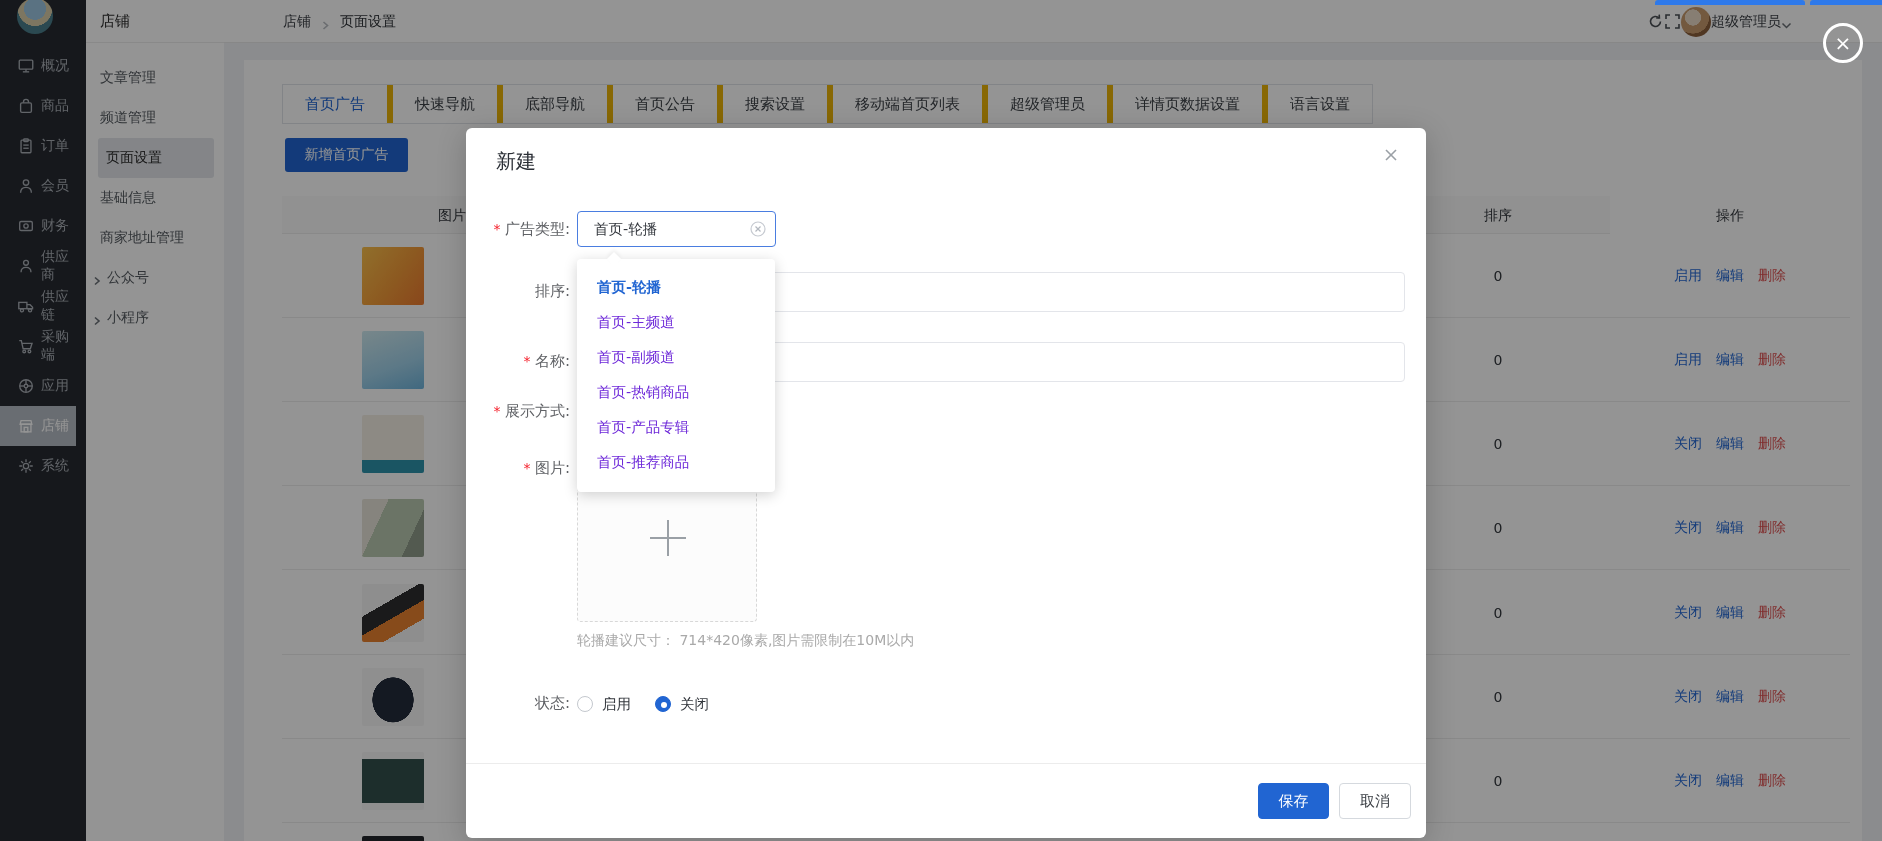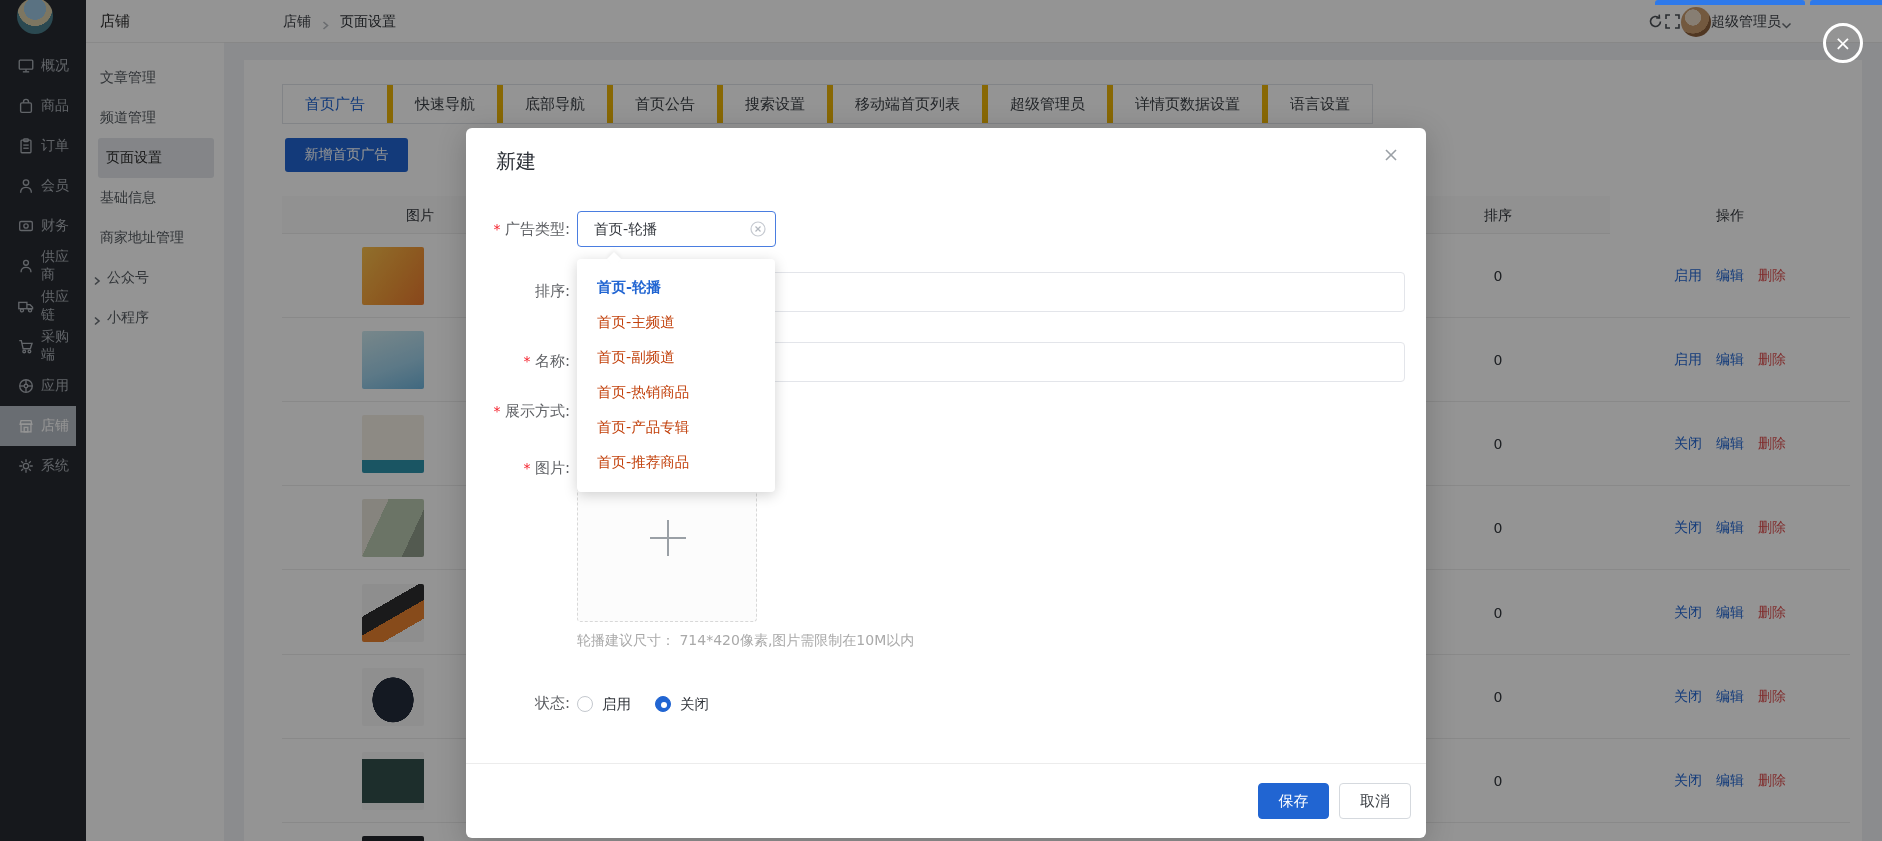--- a/index.html
+++ b/index.html
@@ -59,21 +59,21 @@
   .tab.active { color:#2165d2; font-weight:500; }
 
   .add-btn { position:absolute; left:41px; top:78px; width:123px; height:34px; background:#2165d2;
              color:#fff; font-size:14px; border:none; border-radius:3px; cursor:pointer; }
 
   
   .thead { position:absolute; left:38px; top:136px; width:1568px; height:38px; background:#fafafa;
            border-bottom:1px solid #ececec; }
   .thead .hc-op { position:absolute; left:1328px; top:0; width:240px; height:38px; background:#ffffff; }
   .th { position:absolute; top:0; height:38px; line-height:38px; font-size:14px; color:#33373d; font-weight:500; }
-  .th-img { left:98px; width:80px; text-align:center; }
+  .th-img { left:104px; width:80px; text-align:right; }
   .th-sort { left:1186px; width:60px; text-align:center; }
   .th-op  { left:1378px; width:140px; text-align:center; }
 
   .trow { position:absolute; left:38px; width:1568px; height:84px; border-bottom:1px solid #ececec; }
   .thumb { position:absolute; left:80px; top:13px; width:62px; height:58px; border-radius:2px; cursor:pointer; }
   .tsort { position:absolute; left:1186px; width:60px; top:0; height:84px; line-height:84px;
            text-align:center; font-size:14px; color:#33373d; }
   .tactions { position:absolute; left:1348px; width:200px; top:0; height:84px; display:flex;
               align-items:center; justify-content:center; gap:14px; font-size:14px; }
   .lnk { color:#2468d4; cursor:pointer; }
@@ -137,21 +137,21 @@
          font-family:"DejaVu Sans","Liberation Sans",sans-serif; }
   .btn-save { left:792px; width:71px; background:#2165d2; color:#fff; border:1px solid #2165d2; }
   .btn-cancel { left:873px; width:72px; background:#fff; color:#3c4046; border:1px solid #d5d9de; }
 
   
   .dropdown { position:absolute; left:577px; top:259px; width:198px; height:233px; background:#fff;
               border-radius:4px; box-shadow:0 3px 14px rgba(0,0,0,.18); z-index:65; }
   .dd-arrow { position:absolute; left:32px; top:-5px; width:10px; height:10px; background:#fff;
               transform:rotate(45deg); box-shadow:-2px -2px 4px rgba(0,0,0,.05); }
   .dd-list { position:absolute; top:11px; left:0; width:198px; }
-  .dd-item { height:35px; line-height:35px; padding-left:20px; font-size:14.5px; color:#c2410c; cursor:pointer; }
+  .dd-item { height:35px; line-height:35px; padding-left:20px; font-size:14.5px; color:#6d28d9; cursor:pointer; }
   .dd-item.selected { color:#2165d2; font-weight:bold; }
 </style>
 </head>
 <body>
 
 <div class="root">
 
   <div class="icon-sidebar">
     <div class="side-avatar"></div>
     <div class="side-items">

